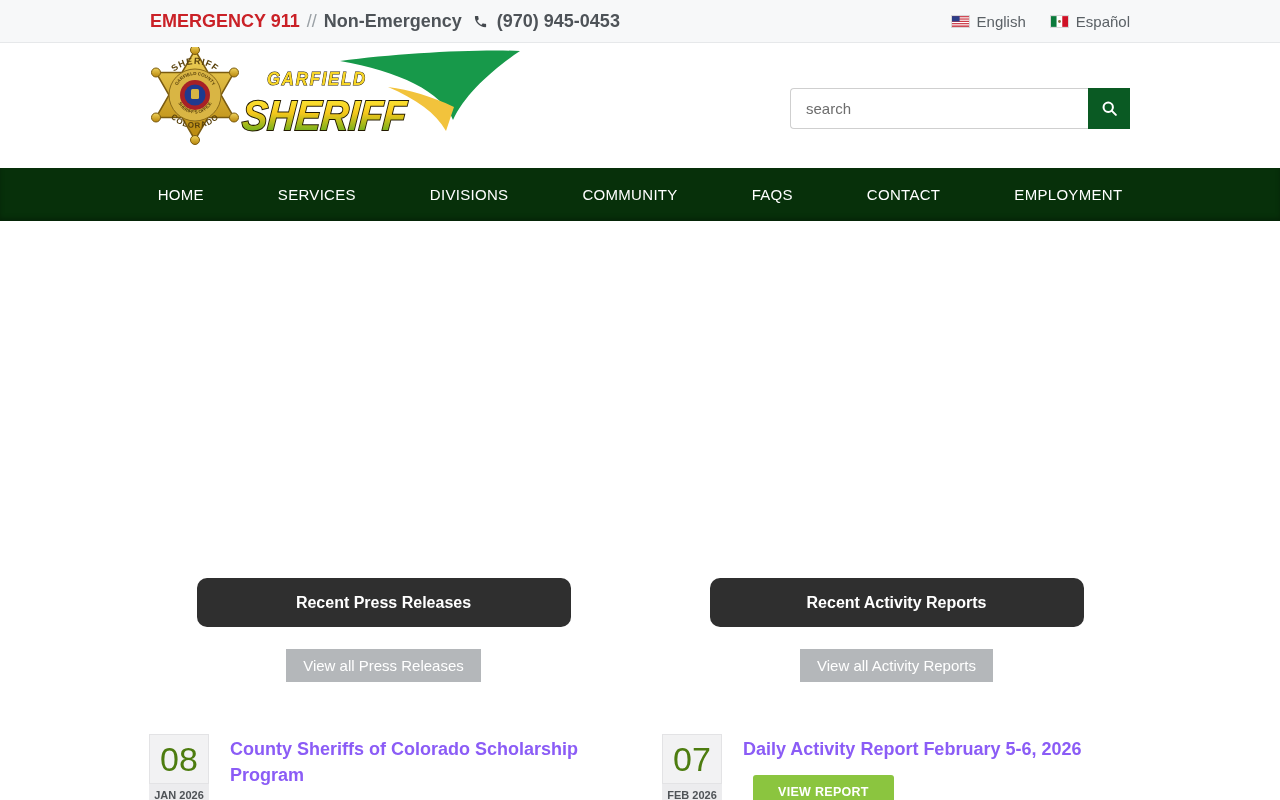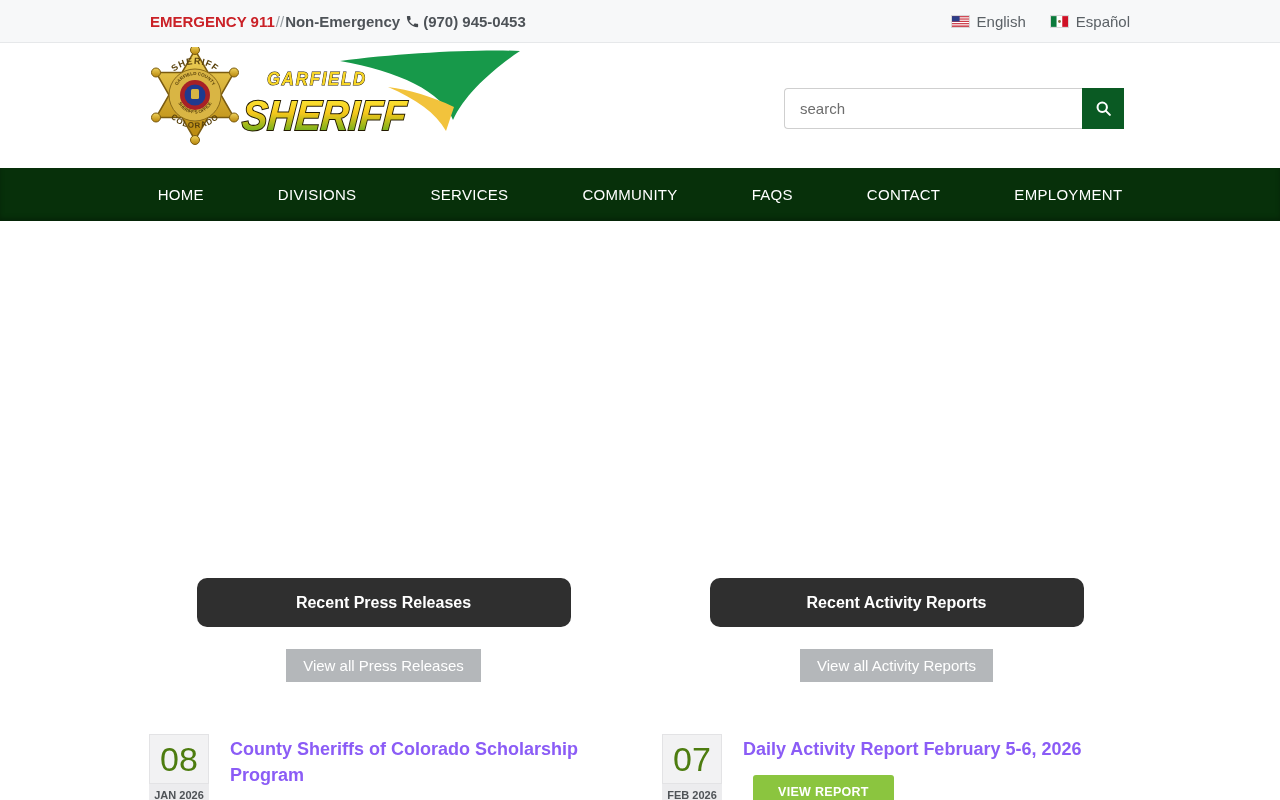--- a/index.html
+++ b/index.html
@@ -9,31 +9,31 @@
     --button-dark:#2f2f2f;
     --button-gray:#b4b7ba;
     --view-report-green:#8bc53f;
   }
   *{box-sizing:border-box;margin:0;padding:0;}
   html,body{width:1280px;height:800px;overflow:hidden;background:#fff;
     font-family:"Liberation Sans",sans-serif;}
   
   .topbar{height:43px;background:#f7f8f9;border-bottom:1px solid #e6e8ea;
     display:flex;align-items:center;justify-content:space-between;padding:0 150px;}
-  .topbar-left{display:flex;align-items:center;gap:1px;font-size:15px;font-weight:700;color:#4e5358;}
+  .topbar-left{display:flex;align-items:center;gap:7px;font-size:18px;font-weight:700;color:#4e5358;}
   .emergency{color:var(--emergency-red);}
   .slashes{color:#9aa0a5;font-weight:400;}
   .phone-icon{display:inline-flex;margin:0 2px 0 4px;}
   .topbar-right{display:flex;align-items:flex-end;gap:24px;font-size:15px;color:#5b6166;}
   .lang{display:flex;align-items:center;gap:7px;cursor:pointer;}
   .flag{display:inline-flex;border:1px solid #d8d8d8;}
   
   .header{position:relative;height:125px;background:#fff;}
   .logo{position:absolute;left:148px;top:4px;cursor:pointer;}
-  .search-wrap{position:absolute;right:156px;top:45px;width:340px;height:41px;display:flex;}
+  .search-wrap{position:absolute;right:150px;top:45px;width:340px;height:41px;display:flex;}
   .search-input{flex:1;border:1px solid #cfcfcf;border-right:none;border-radius:4px 0 0 4px;
     padding:0 15px;font-size:15px;color:#555;outline:none;font-family:"Liberation Sans",sans-serif;}
   .search-input::placeholder{color:#6d6d6d;}
   .search-btn{width:42px;height:41px;background:var(--search-green);border:none;cursor:pointer;
     display:flex;align-items:center;justify-content:center;}
   
   .nav{height:53px;background:var(--nav-green);display:flex;justify-content:center;
     box-shadow:inset 0 -3px 4px rgba(0,0,0,.25);}
   .nav-item{padding:0 37px;color:#fff;font-weight:400;font-size:15px;line-height:53px;
     letter-spacing:.3px;cursor:pointer;white-space:nowrap;}
@@ -170,22 +170,22 @@
             <circle cx="8.5" cy="8.5" r="5.5" fill="none" stroke="#fff" stroke-width="2.4"></circle>
             <line x1="12.8" y1="12.8" x2="17.5" y2="17.5" stroke="#fff" stroke-width="2.4" stroke-linecap="round"></line>
           </svg>
       </span>
     </button>
   </div>
 </div>
 
 <div class="nav">
   <span class="nav-item">HOME</span>
+  <span class="nav-item">SERVICES</span>
   <span class="nav-item">DIVISIONS</span>
-  <span class="nav-item">SERVICES</span>
   <span class="nav-item">COMMUNITY</span>
   <span class="nav-item">FAQS</span>
   <span class="nav-item">CONTACT</span>
   <span class="nav-item">EMPLOYMENT</span>
 </div>
 
 <div class="hero"></div>
 
 <div class="sections">
 

